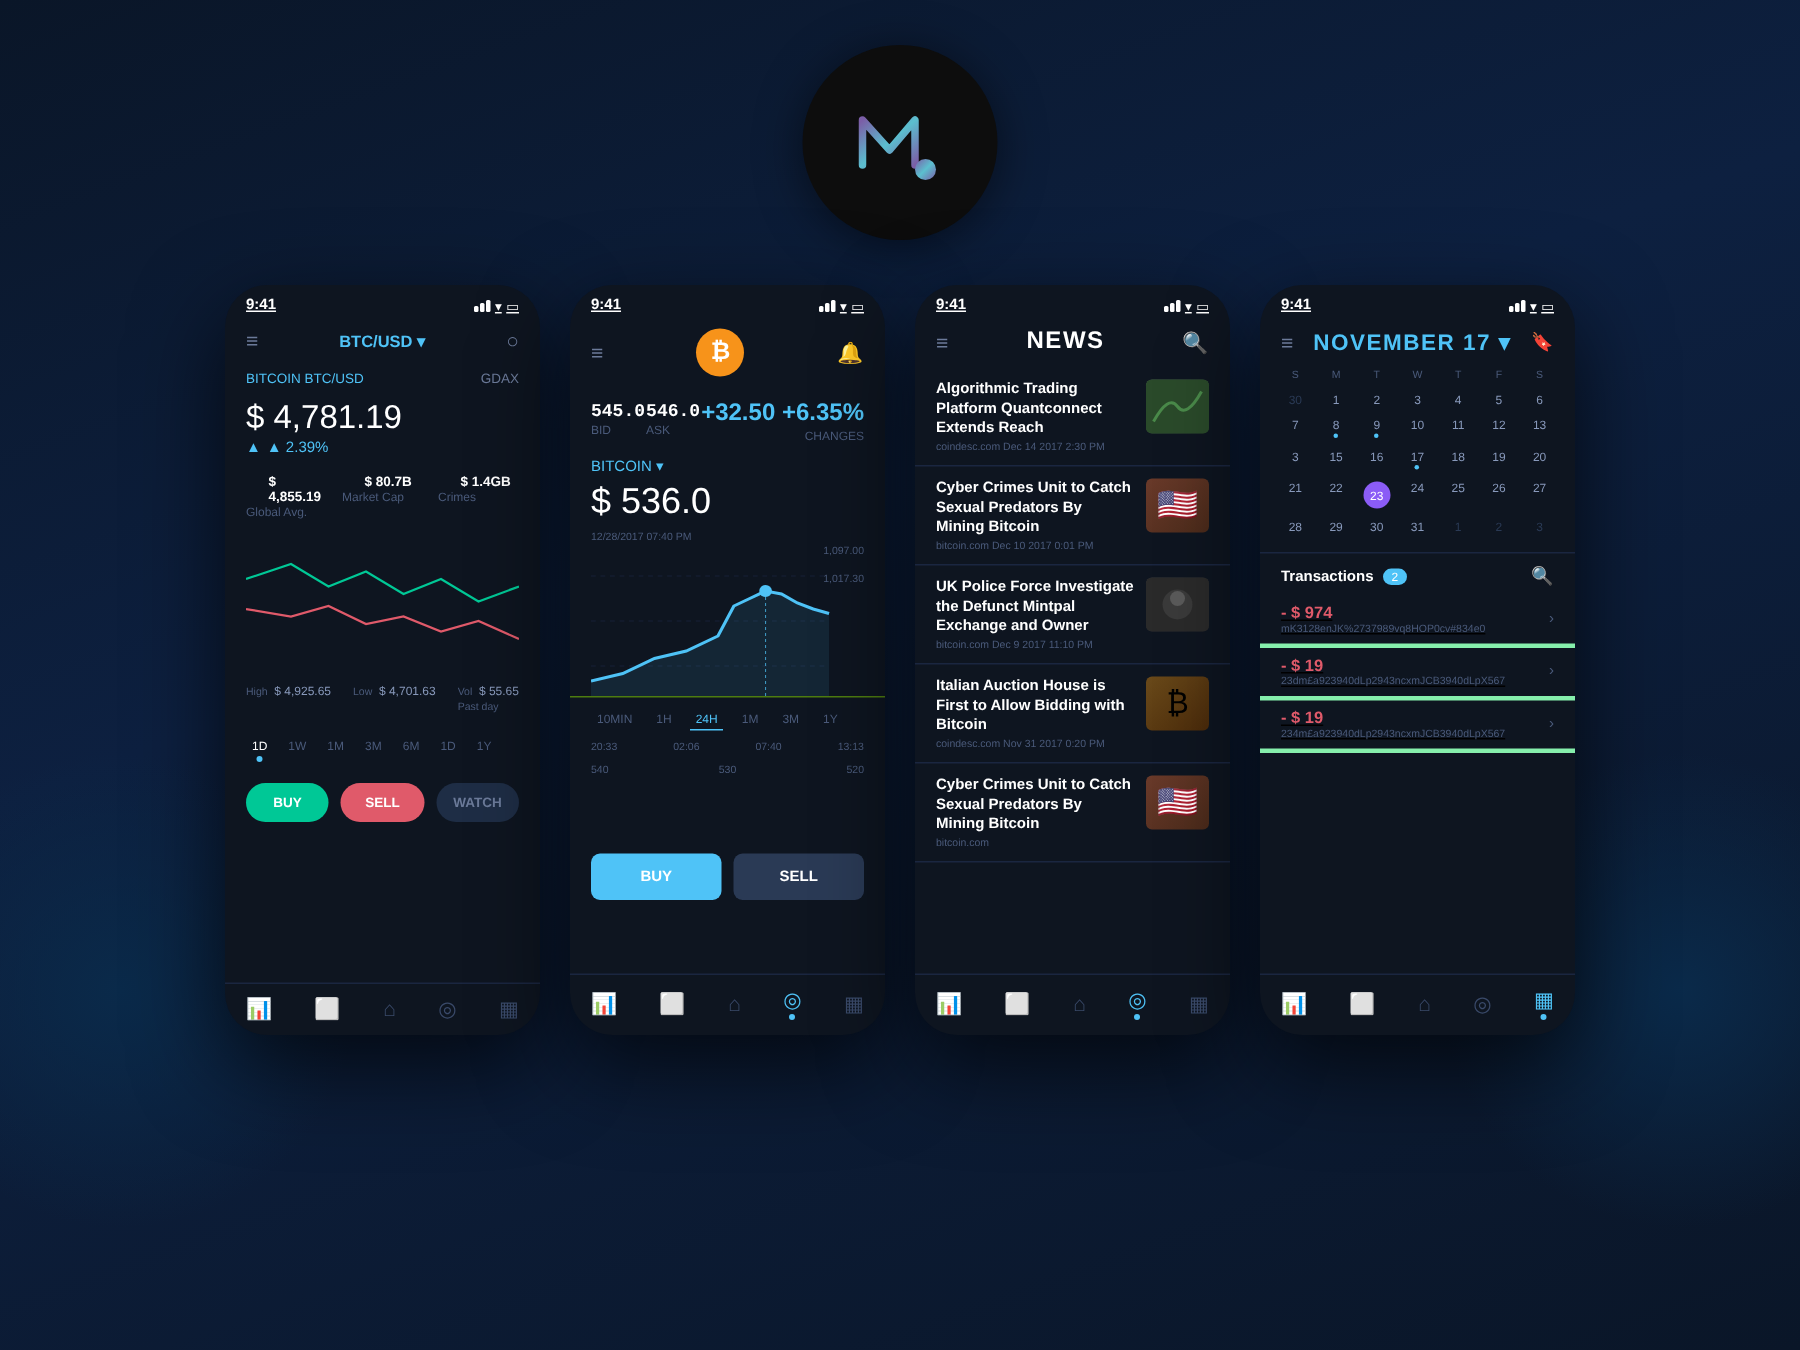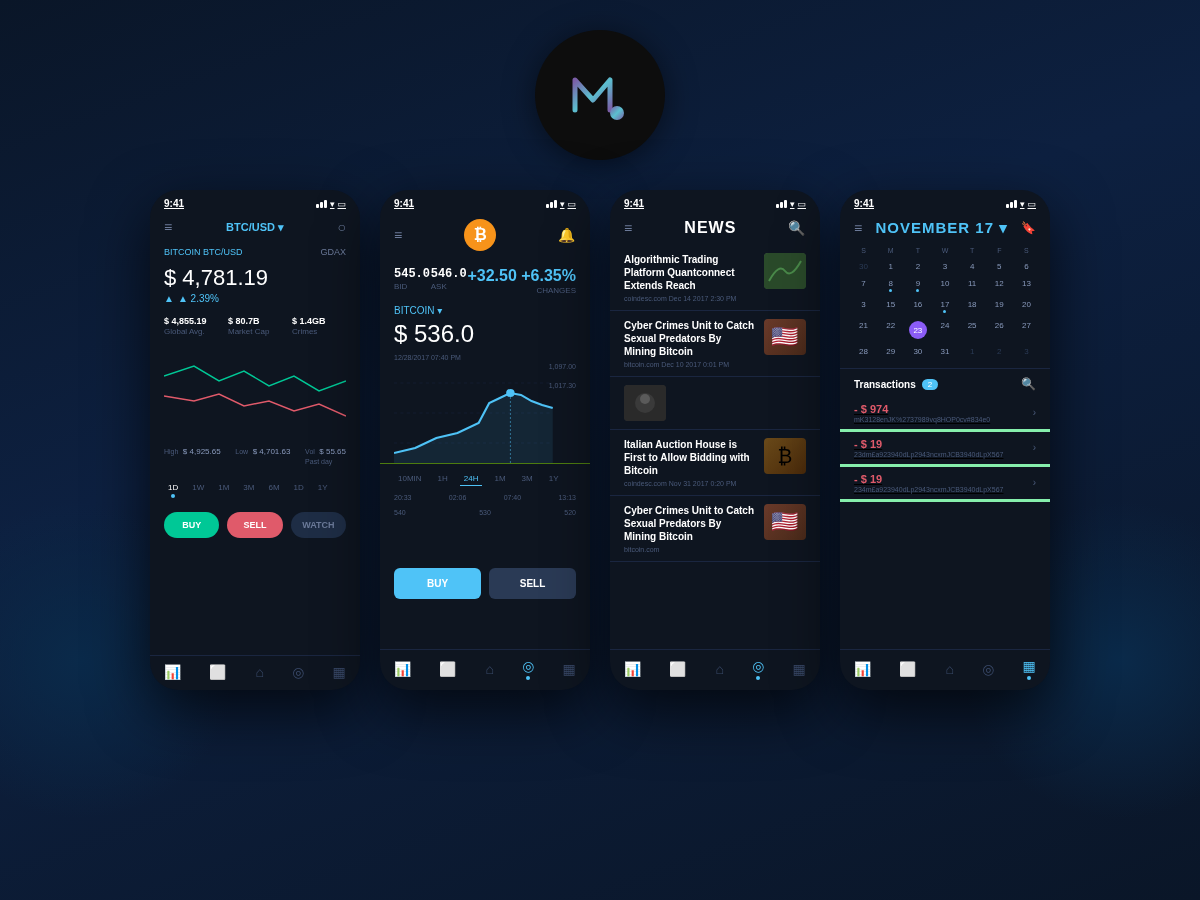--- a/index.html
+++ b/index.html
@@ -133,21 +133,21 @@
     }
     .p1-change-arrow { color: #4fc3f7; font-size: 10px; }
     .p1-change-pct { color: #4fc3f7; font-size: 10px; }
 
     .p1-stats {
       display: flex;
       padding: 4px 14px 10px;
       gap: 10px;
     }
     .p1-stat { flex: 1; }
-    .p1-stat-val { color: #fff; font-size: 9px; font-weight: 600; }
+    .p1-stat-val { color: #fff; font-size: 9px; font-weight: 600; margin-left: 15px; }
     .p1-stat-label { color: #4a5a7a; font-size: 8px; margin-top: 1px; }
 
     .p1-chart-area {
       height: 90px;
       padding: 0 14px;
       position: relative;
       overflow: hidden;
     }
 
     .p1-range-row {
@@ -767,20 +767,24 @@
       <div class="news-text">
         <div class="news-headline">Cyber Crimes Unit to Catch Sexual Predators By Mining Bitcoin</div>
         <div class="news-source">bitcoin.com Dec 10 2017 0:01 PM</div>
       </div>
       <div class="news-img news-img-2">
         <span style="font-size:22px;">🇺🇸</span>
       </div>
     </div>
 
     <div class="news-item">
+      <div class="news-text">
+        <div class="news-headline">UK Police Force Investigate the Defunct Mintpal Exchange and Owner</div>
+        <div class="news-source">bitcoin.com Dec 9 2017 11:10 PM</div>
+      </div>
       <div class="news-img news-img-3">
         <svg width="42" height="36" viewBox="0 0 42 36">
             <rect width="42" height="36" fill="#2a2a2a"></rect>
             <circle cx="21" cy="18" r="10" fill="#3a3a3a"></circle>
             <circle cx="21" cy="14" r="5" fill="#5a5a5a"></circle>
           </svg>
       </div>
     </div>
 
     <div class="news-item">

